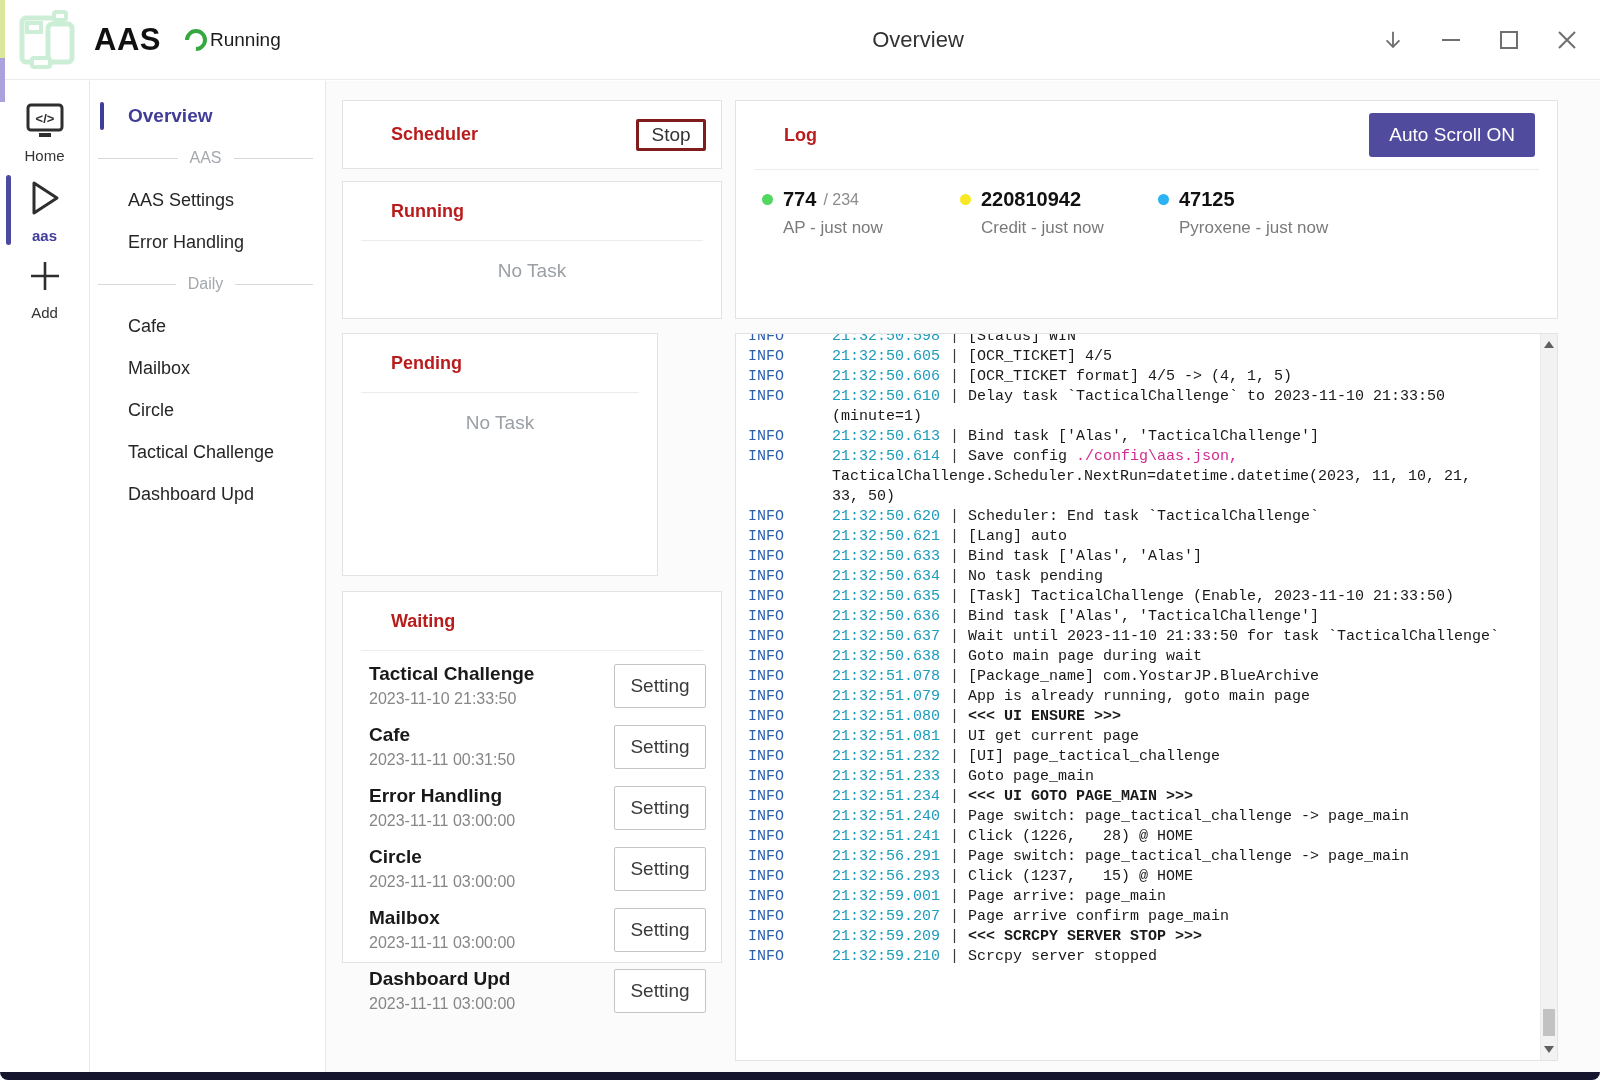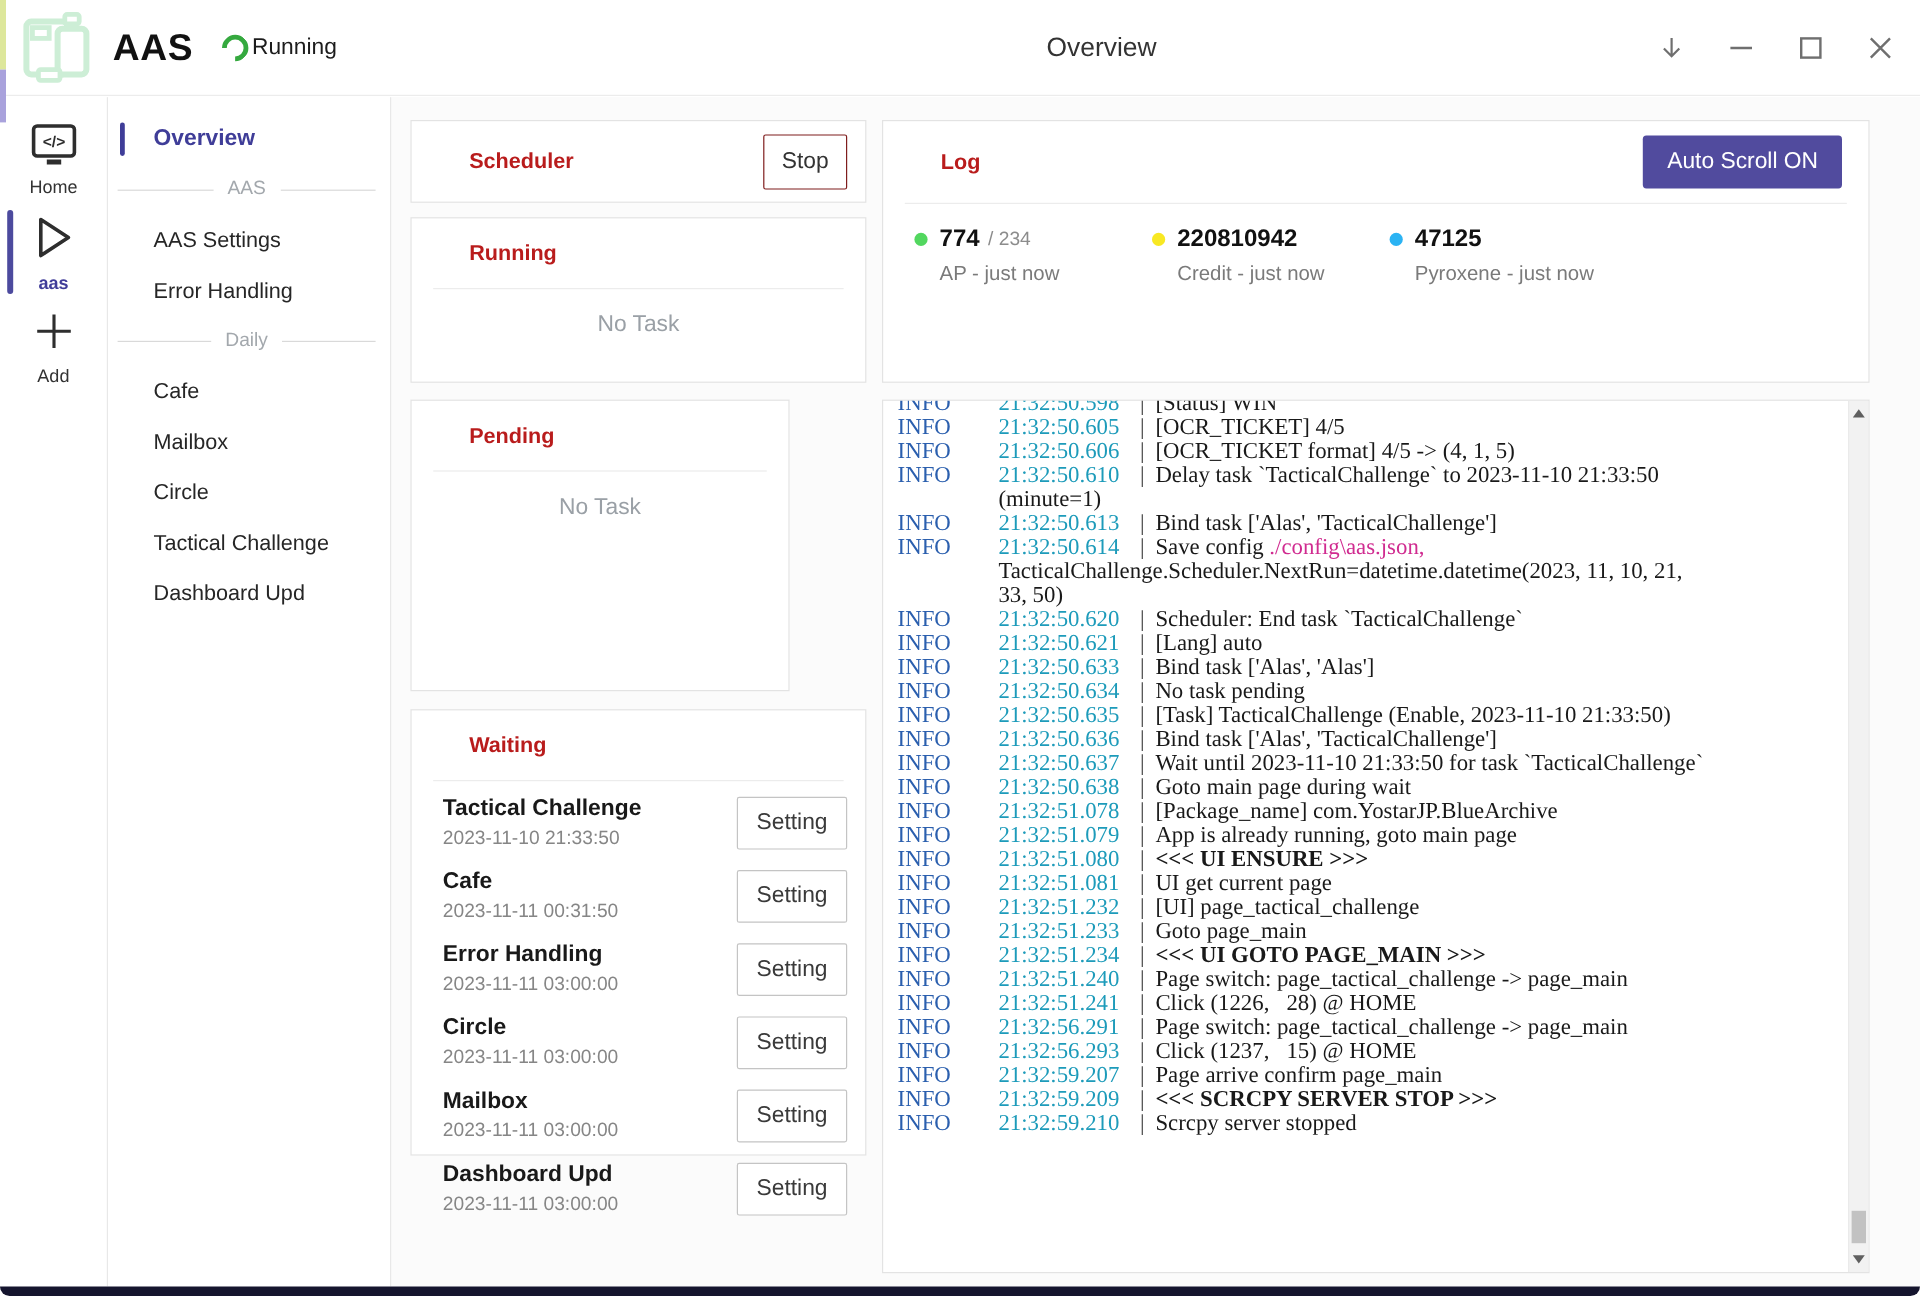--- a/index.html
+++ b/index.html
@@ -69,22 +69,22 @@
   .empty-label { text-align:center; color:#9aa0a6; font-size:19px; padding-top:19px; }
 
   #card-scheduler { left:16px; top:19px;  width:380px; height:69px; }
   #card-running   { left:16px; top:100px; width:380px; height:138px; }
   #card-pending   { left:16px; top:252px; width:316px; height:243px; }
   #card-waiting   { left:16px; top:510px; width:380px; height:372px; }
   #card-loghead   { left:409px; top:19px;  width:823px; height:219px; }
   #card-logview   { left:409px; top:252px; width:823px; height:728px; }
 
   .stop-btn {
-    margin-left:auto; width:70px; height:46px;
-    background:#fff; border:1px solid #7f1d1d; border-radius:2px;
+    margin-left:auto; width:70px; height:32px;
+    background:#fff; border:3px solid #7f1d1d; border-radius:2px;
     font-size:19px; color:#333; font-family:inherit; cursor:pointer;
   }
 
   
   .task-list { padding:4px 15px 0 26px; }
   .task-row { display:flex; align-items:center; height:61px; }
   .task-info { flex:1; }
   .task-name { font-size:19px; font-weight:700; color:#191919; }
   .task-date { font-size:16px; color:#868686; margin-top:5px; }
   .setting-btn {
@@ -102,21 +102,21 @@
   .stat { width:198px; }
   .stat-top { display:flex; align-items:center; }
   .stat-dot { width:11px; height:11px; border-radius:50%; flex:0 0 auto; }
   .stat-value { margin-left:10px; font-size:20px; font-weight:700; color:#111; }
   .stat-secondary { margin-left:7px; font-size:16px; color:#8c8c8c; }
   .stat-label { margin:7px 0 0 21px; font-size:17px; color:#7a7a7a; }
 
   
   #card-logview { overflow:hidden; }
   .log-scroll { position:absolute; left:0; top:0; right:18px; bottom:0; overflow:hidden; padding-left:12px; }
-  .log-content { margin-top:-7px; font-family:Liberation Serif, serif; font-size:19px; line-height:20px; color:#191919; }
+  .log-content { margin-top:-7px; font-family:Liberation Mono, monospace; font-size:15px; line-height:20px; color:#191919; }
   .log-entry { padding-left:84px; text-indent:-84px; white-space:pre-wrap; }
   .log-entry .lvl  { display:inline-block; width:84px;  text-indent:0; color:#2b5fae; }
   .log-entry .time { display:inline-block; width:112px; text-indent:0; color:#1d9bba; }
   .log-entry .pipe { color:#3c3c3c; margin:0 9px 0 6px; }
   .log-entry .b { font-weight:bold; }
   .log-entry .p { color:#d02b90; }
 
   
   .scrollbar { position:absolute; right:0; top:0; bottom:0; width:17px; background:#f2f2f2; border-left:1px solid #eaeaea; }
   .sb-up, .sb-down { position:absolute; left:50%; transform:translateX(-50%); width:0; height:0; border-left:5px solid transparent; border-right:5px solid transparent; cursor:pointer; }
@@ -340,20 +340,21 @@
           <div class="log-entry"><span class="lvl">INFO</span><span class="time">21:32:51.079</span><span class="pipe">|</span><span>App is already running, goto main page</span></div>
           <div class="log-entry"><span class="lvl">INFO</span><span class="time">21:32:51.080</span><span class="pipe">|</span><span class="b">&lt;&lt;&lt; UI ENSURE &gt;&gt;&gt;</span></div>
           <div class="log-entry"><span class="lvl">INFO</span><span class="time">21:32:51.081</span><span class="pipe">|</span><span>UI get current page</span></div>
           <div class="log-entry"><span class="lvl">INFO</span><span class="time">21:32:51.232</span><span class="pipe">|</span><span>[UI] page_tactical_challenge</span></div>
           <div class="log-entry"><span class="lvl">INFO</span><span class="time">21:32:51.233</span><span class="pipe">|</span><span>Goto page_main</span></div>
           <div class="log-entry"><span class="lvl">INFO</span><span class="time">21:32:51.234</span><span class="pipe">|</span><span class="b">&lt;&lt;&lt; UI GOTO PAGE_MAIN &gt;&gt;&gt;</span></div>
           <div class="log-entry"><span class="lvl">INFO</span><span class="time">21:32:51.240</span><span class="pipe">|</span><span>Page switch: page_tactical_challenge -&gt; page_main</span></div>
           <div class="log-entry"><span class="lvl">INFO</span><span class="time">21:32:51.241</span><span class="pipe">|</span><span>Click (1226,   28) @ HOME</span></div>
           <div class="log-entry"><span class="lvl">INFO</span><span class="time">21:32:56.291</span><span class="pipe">|</span><span>Page switch: page_tactical_challenge -&gt; page_main</span></div>
           <div class="log-entry"><span class="lvl">INFO</span><span class="time">21:32:56.293</span><span class="pipe">|</span><span>Click (1237,   15) @ HOME</span></div>
+          <div class="log-entry"><span class="lvl">INFO</span><span class="time">21:32:59.001</span><span class="pipe">|</span><span>Page arrive: page_main</span></div>
           <div class="log-entry"><span class="lvl">INFO</span><span class="time">21:32:59.207</span><span class="pipe">|</span><span>Page arrive confirm page_main</span></div>
           <div class="log-entry"><span class="lvl">INFO</span><span class="time">21:32:59.209</span><span class="pipe">|</span><span class="b">&lt;&lt;&lt; SCRCPY SERVER STOP &gt;&gt;&gt;</span></div>
           <div class="log-entry"><span class="lvl">INFO</span><span class="time">21:32:59.210</span><span class="pipe">|</span><span>Scrcpy server stopped</span></div>
         </div>
     </div>
     <div class="scrollbar">
       <div class="sb-up"></div>
       <div class="sb-thumb"></div>
       <div class="sb-down"></div>
     </div>

